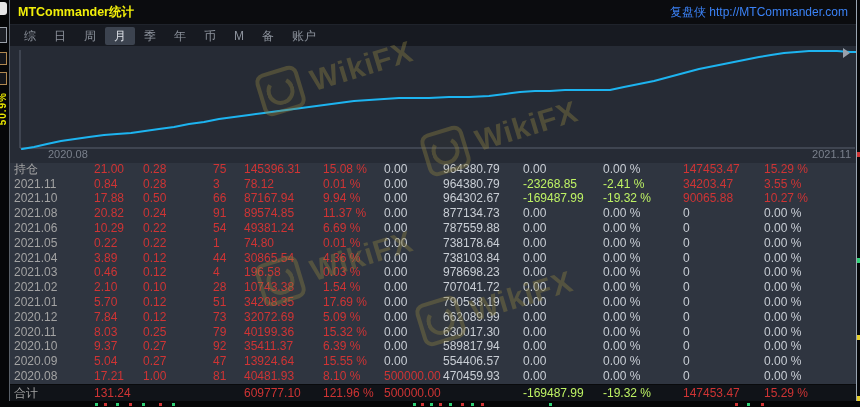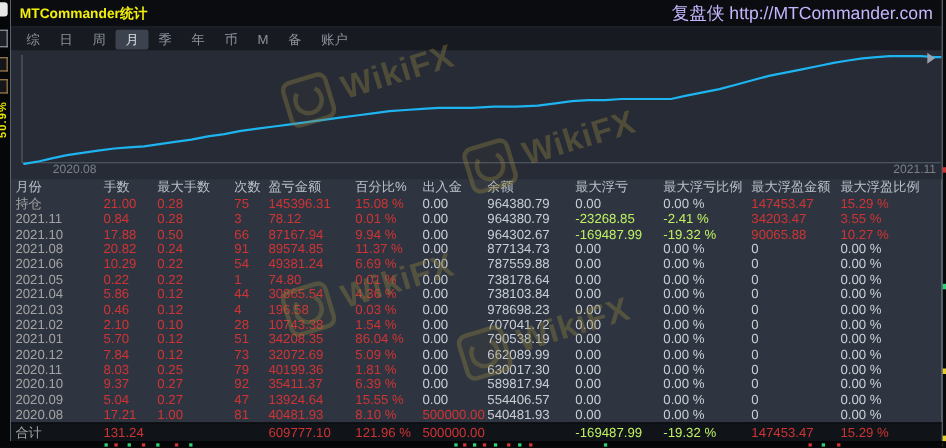--- a/index.html
+++ b/index.html
@@ -19,21 +19,21 @@
     position:absolute;left:-3px;top:92px;color:#e8e500;font-size:10px;font-weight:bold;
     writing-mode:vertical-rl;transform:rotate(180deg);letter-spacing:1px;white-space:nowrap;
   }
   
   .window{
     position:absolute;left:9px;top:0;width:848px;height:401px;box-sizing:border-box;
     background:#2f3540;border-left:1px solid #596068;border-right:1px solid #9aa5b1;z-index:2;
   }
   .titlebar{height:24px;background:#0b0c0f;display:flex;align-items:center;justify-content:space-between;padding:0 8px;box-sizing:border-box}
   .title{color:#f2ef0a;font-weight:bold;font-size:12.5px}
-  .brand{color:#c4b5fd;font-size:16px;text-decoration:none;cursor:pointer}
+  .brand{color:#3b82f6;font-size:12px;text-decoration:none;cursor:pointer}
   .menubar{height:21px;background:#171a21;display:flex;align-items:center;padding-left:5px;border-top:1px solid #1f232b}
   .mi{color:#8d939d;font-size:12px;padding:2px 9px;line-height:14px;cursor:default}
   .mi.sel{background:#3c434f;color:#dde1e7;border-radius:2px}
   
   .chart{position:relative;height:117px;background:#262b35;overflow:hidden}
   .chart svg{position:absolute;left:0;top:0}
   .xtick{position:absolute;color:#7a808c;font-size:11px;top:102px}
   .xtick.left{left:38px}
   .xtick.right{right:5px}
   .scroll-right-icon{position:absolute;top:2px;right:1px;width:0;height:0;border:5px solid transparent;border-left:7px solid #99a1ac;cursor:pointer}
@@ -97,34 +97,20 @@
       <line x1="10" y1="4" x2="10" y2="102" stroke="#59606e" stroke-width="1"></line>
       <line x1="10" y1="102" x2="845" y2="102" stroke="#59606e" stroke-width="1"></line>
       <polyline fill="none" stroke="#1db4f0" stroke-width="2" stroke-linejoin="round" stroke-linecap="round" points="12,103 24,101 37,98 51,95 65,93 79,91 94,89 107,88 121,87 135,85 149,83 164,81 179,78 194,76 209,73 224,71 239,69 254,67 269,65 284,63 299,61 314,59 329,57 344,55 359,54 374,53 389,52 404,52 419,52 439,51 459,51 479,50 495,48 510,46 525,45 540,45 555,44 570,44 585,44 600,44 614,41 629,38 644,35 659,31 674,27 689,23 704,20 719,17 734,14 749,11 761,9 774,7 787,6 799,5 814,5 827,5 840,6 846,6"></polyline>
     </svg>
     <span class="xtick left">2020.08</span>
     <span class="xtick right">2021.11</span>
     <span class="scroll-right-icon"></span>
   </div>
 
   <div class="table">
-    <div class="trow hrow">
-        <div class="cell c-h">月份</div>
-        <div class="cell c-h">手数</div>
-        <div class="cell c-h">最大手数</div>
-        <div class="cell c-h">次数</div>
-        <div class="cell c-h">盈亏金额</div>
-        <div class="cell c-h">百分比%</div>
-        <div class="cell c-h">出入金</div>
-        <div class="cell c-h">余额</div>
-        <div class="cell c-h">最大浮亏</div>
-        <div class="cell c-h">最大浮亏比例</div>
-        <div class="cell c-h">最大浮盈金额</div>
-        <div class="cell c-h">最大浮盈比例</div>
-      </div>
     <div class="table-body" style="display:flex;flex-direction:column;flex:1 1 auto;min-height:0">
         <div class="trow">
           <div class="cell c-l">持仓</div>
           <div class="cell c-r">21.00</div>
           <div class="cell c-r">0.28</div>
           <div class="cell c-r">75</div>
           <div class="cell c-r">145396.31</div>
           <div class="cell c-r">15.08 %</div>
           <div class="cell c-w">0.00</div>
           <div class="cell c-w">964380.79</div>
@@ -198,21 +184,21 @@
           <div class="cell c-r">0.01 %</div>
           <div class="cell c-w">0.00</div>
           <div class="cell c-w">738178.64</div>
           <div class="cell c-w">0.00</div>
           <div class="cell c-w">0.00 %</div>
           <div class="cell c-w">0</div>
           <div class="cell c-w">0.00 %</div>
         </div>
         <div class="trow">
           <div class="cell c-l">2021.04</div>
-          <div class="cell c-r">5.86</div>
+          <div class="cell c-r">3.89</div>
           <div class="cell c-r">0.12</div>
           <div class="cell c-r">44</div>
           <div class="cell c-r">30865.54</div>
           <div class="cell c-r">4.36 %</div>
           <div class="cell c-w">0.00</div>
           <div class="cell c-w">738103.84</div>
           <div class="cell c-w">0.00</div>
           <div class="cell c-w">0.00 %</div>
           <div class="cell c-w">0</div>
           <div class="cell c-w">0.00 %</div>
@@ -244,21 +230,21 @@
           <div class="cell c-w">0.00 %</div>
           <div class="cell c-w">0</div>
           <div class="cell c-w">0.00 %</div>
         </div>
         <div class="trow">
           <div class="cell c-l">2021.01</div>
           <div class="cell c-r">5.70</div>
           <div class="cell c-r">0.12</div>
           <div class="cell c-r">51</div>
           <div class="cell c-r">34208.35</div>
-          <div class="cell c-r">86.04 %</div>
+          <div class="cell c-r">17.69 %</div>
           <div class="cell c-w">0.00</div>
           <div class="cell c-w">790538.19</div>
           <div class="cell c-w">0.00</div>
           <div class="cell c-w">0.00 %</div>
           <div class="cell c-w">0</div>
           <div class="cell c-w">0.00 %</div>
         </div>
         <div class="trow">
           <div class="cell c-l">2020.12</div>
           <div class="cell c-r">7.84</div>
@@ -272,21 +258,21 @@
           <div class="cell c-w">0.00 %</div>
           <div class="cell c-w">0</div>
           <div class="cell c-w">0.00 %</div>
         </div>
         <div class="trow">
           <div class="cell c-l">2020.11</div>
           <div class="cell c-r">8.03</div>
           <div class="cell c-r">0.25</div>
           <div class="cell c-r">79</div>
           <div class="cell c-r">40199.36</div>
-          <div class="cell c-r">1.81 %</div>
+          <div class="cell c-r">15.32 %</div>
           <div class="cell c-w">0.00</div>
           <div class="cell c-w">630017.30</div>
           <div class="cell c-w">0.00</div>
           <div class="cell c-w">0.00 %</div>
           <div class="cell c-w">0</div>
           <div class="cell c-w">0.00 %</div>
         </div>
         <div class="trow">
           <div class="cell c-l">2020.10</div>
           <div class="cell c-r">9.37</div>
@@ -316,21 +302,21 @@
           <div class="cell c-w">0.00 %</div>
         </div>
         <div class="trow">
           <div class="cell c-l">2020.08</div>
           <div class="cell c-r">17.21</div>
           <div class="cell c-r">1.00</div>
           <div class="cell c-r">81</div>
           <div class="cell c-r">40481.93</div>
           <div class="cell c-r">8.10 %</div>
           <div class="cell c-r">500000.00</div>
-          <div class="cell c-w">540481.93</div>
+          <div class="cell c-w">470459.93</div>
           <div class="cell c-w">0.00</div>
           <div class="cell c-w">0.00 %</div>
           <div class="cell c-w">0</div>
           <div class="cell c-w">0.00 %</div>
         </div>
       </div>
     <div class="trow totrow">
         <div class="cell c-l">合计</div>
         <div class="cell c-r">131.24</div>
         <div class="cell c-w"></div>

